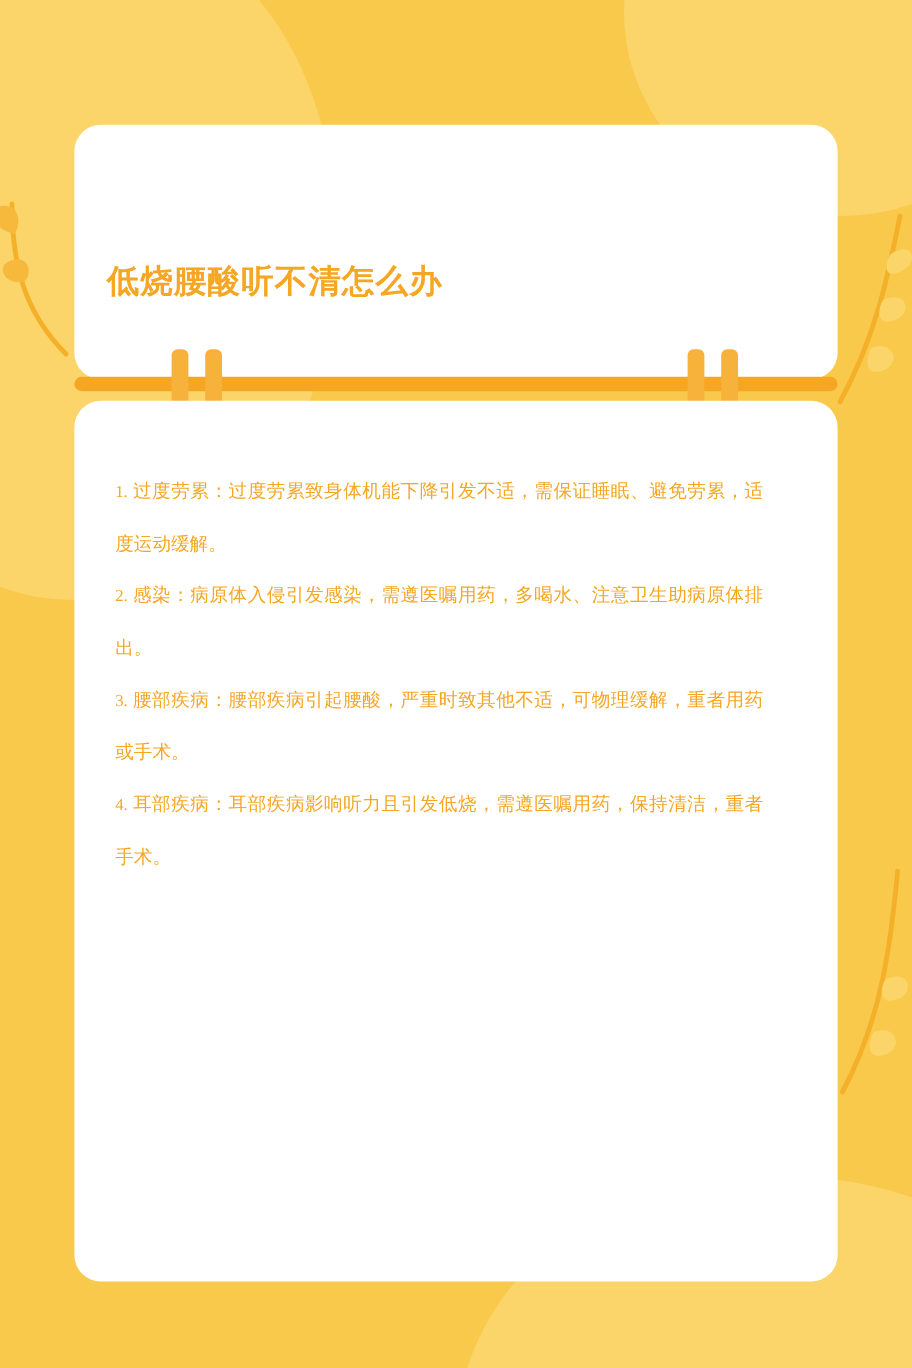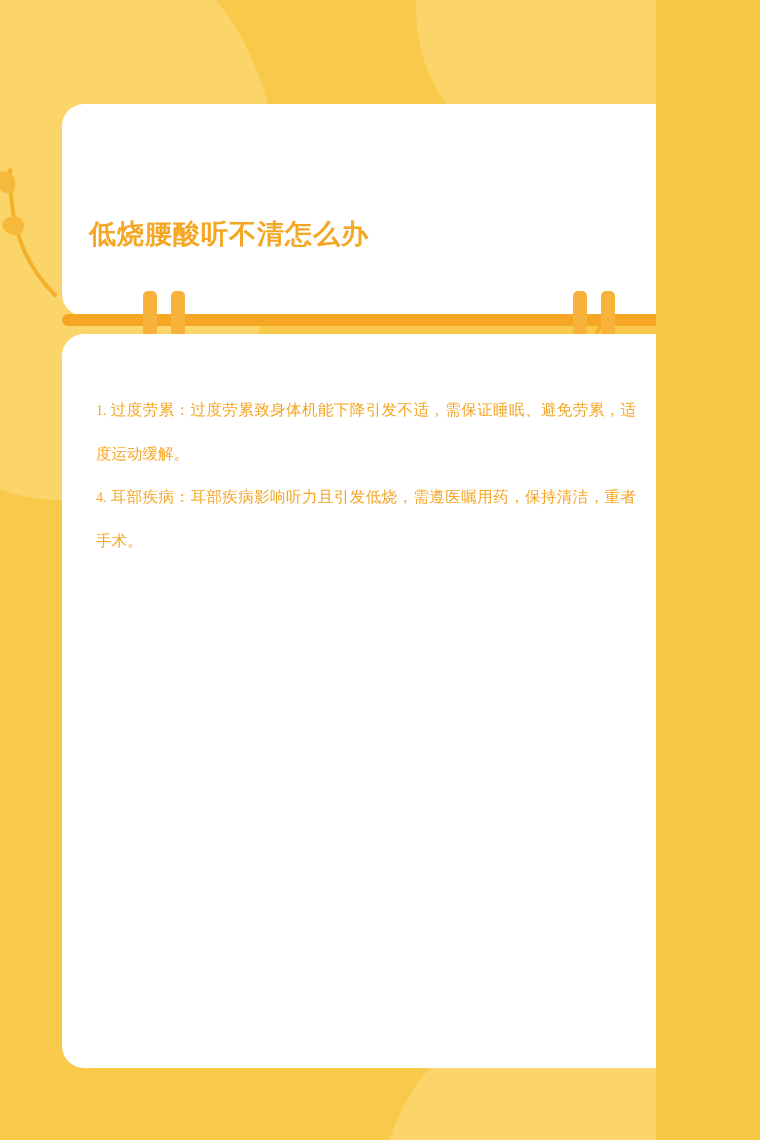--- a/index.html
+++ b/index.html
@@ -8,21 +8,21 @@
   }
   body {
     width: 760px;
     height: 1140px;
     font-family: "Liberation Sans", sans-serif;
     background: #f7c846;
     overflow: hidden;
   }
   .poster {
     position: relative;
-    width: 656px;
+    width: 760px;
     height: 1140px;
     background: #f8c94a;
     overflow: hidden;
   }
   
   .blob-left {
     position: absolute;
     left: -140px;
     top: -60px;
     width: 420px;
@@ -162,16 +162,18 @@
   <div class="connector-bar"></div>
   <div class="staple staple-1"></div>
   <div class="staple staple-2"></div>
   <div class="staple staple-3"></div>
   <div class="staple staple-4"></div>
 
   <div class="card card-body"></div>
 
   <div class="content">
     <p class="para"><span class="num">1.</span> <span>过度劳累：过度劳累致身体机能下降引发不适，需保证睡眠、避免劳累，适度运动缓解。</span></p>
+    <p class="para"><span class="num">2.</span> <span>感染：病原体入侵引发感染，需遵医嘱用药，多喝水、注意卫生助病原体排出。</span></p>
+    <p class="para"><span class="num">3.</span> <span>腰部疾病：腰部疾病引起腰酸，严重时致其他不适，可物理缓解，重者用药或手术。</span></p>
     <p class="para"><span class="num">4.</span> <span>耳部疾病：耳部疾病影响听力且引发低烧，需遵医嘱用药，保持清洁，重者手术。</span></p>
   </div>
 
 </div>
 
 </body></html>

